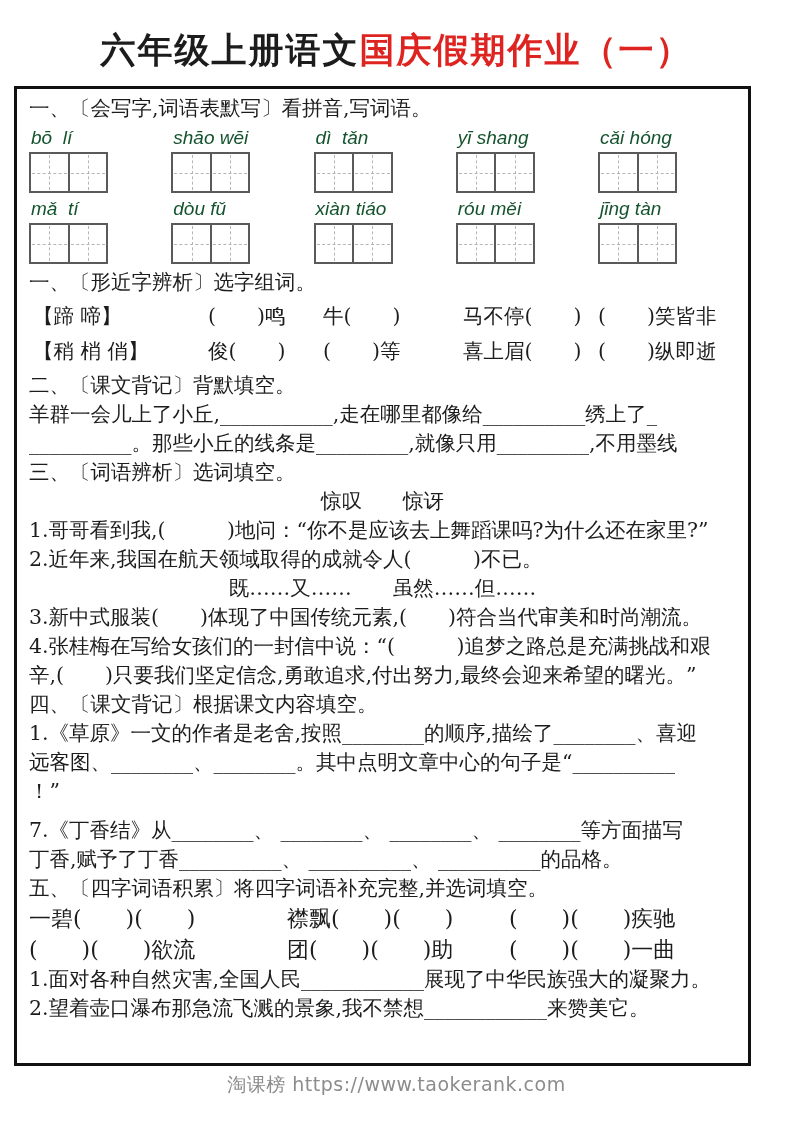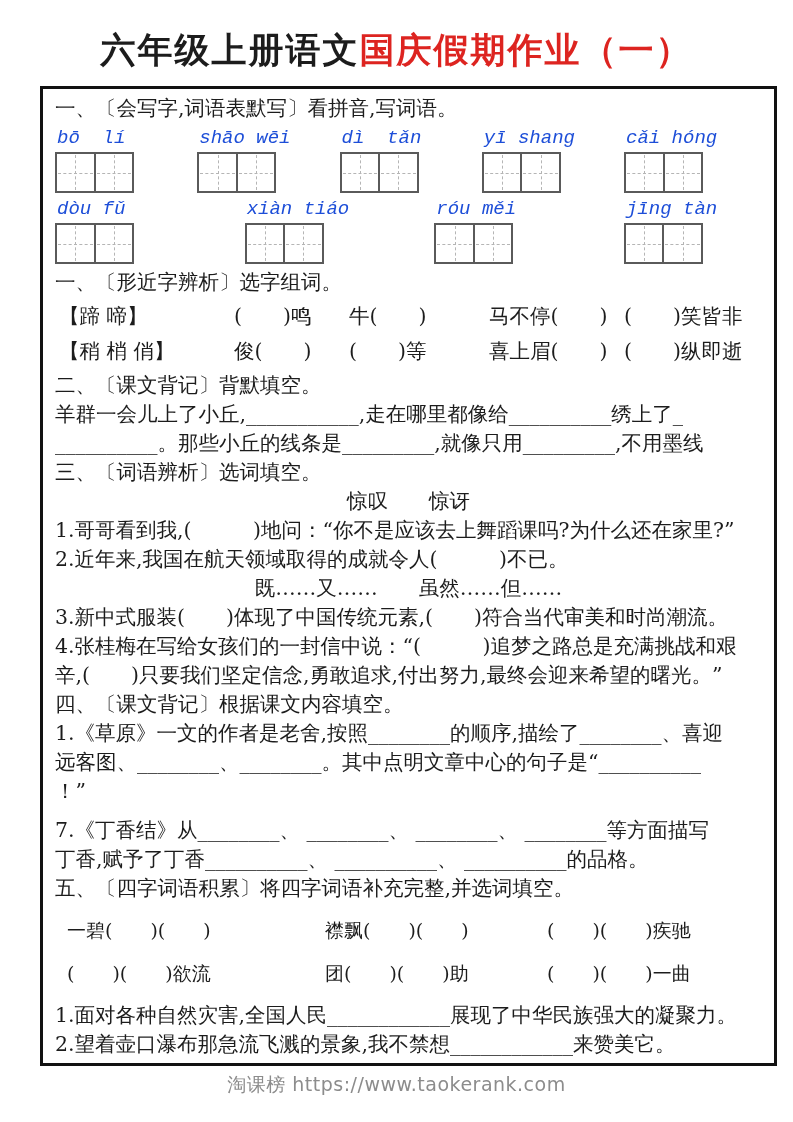--- a/index.html
+++ b/index.html
@@ -7,36 +7,36 @@
     width:793px; height:1122px; background:#ffffff; position:relative;
     font-family:"DejaVu Serif", serif; color:var(--text);
     overflow:hidden;
   }
   .title {
     text-align:center; margin-top:26px; font-size:35px; font-weight:bold;
     letter-spacing:2px; line-height:48px; white-space:nowrap;
   }
   .title .red { color:var(--title_red); }
   .sheet {
-    position:absolute; left:40px; top:86px; width:737px; height:980px;
+    position:absolute; left:14px; top:86px; width:737px; height:980px;
     border:3px solid var(--border); box-sizing:border-box;
     padding:5px 12px 0 12px; background:#fff;
   }
   .ln {
     margin:0; font-size:20.5px; line-height:29px; white-space:pre-wrap;
   }
   .center { text-align:center; }
   .gap { margin-top:10px; }
   
   .py-row { display:flex; justify-content:space-between; margin:3px 0 4px 0; }
   .py-col { width:138px; }
   .py {
-    font-family:Liberation Mono, monospace; font-style:italic;
+    font-family:Liberation Sans, sans-serif; font-style:italic;
     font-size:19px; line-height:24px; white-space:pre; padding-left:2px;
-    color:#1d4ed8;
+    color:#14532d;
   }
   .tian {
     display:flex; width:79px; height:41px; margin-top:2px;
     border:2px solid var(--grid_line); box-sizing:border-box; background:#fff;
   }
   .cell { position:relative; flex:1; }
   .cell + .cell { border-left:2px solid var(--grid_line); }
   .cell::before {
     content:""; position:absolute; left:1px; right:1px; top:50%;
     border-top:1px dashed var(--grid_dash);
@@ -46,21 +46,21 @@
     border-left:1px dashed var(--grid_dash);
   }
   
   .xjz {
     display:grid; grid-template-columns:175px 115px 140px 135px auto;
     font-size:20.5px; line-height:31px; white-space:pre; margin:4px;
   }
   
   .sizi {
     display:grid; grid-template-columns:258px 222px auto;
-    font-size:19px; line-height:31px; white-space:pre; margin:12px;
+    font-size:22px; line-height:31px; white-space:pre; margin:0;
   }
   .footer {
     position:absolute; left:0; right:0; top:1072px; text-align:center;
     font-family:"DejaVu Sans", sans-serif; font-size:19px;
     color:var(--footer_gray); letter-spacing:0.5px;
   }
 </style>
 </head>
 <body>
 
@@ -102,20 +102,27 @@
     <div class="py-col">
       <div class="py">cǎi hóng</div>
       <div class="tian">
           <span class="cell"></span>
           <span class="cell"></span>
         </div>
     </div>
   </div>
 
   <div class="py-row">
+    <div class="py-col">
+      <div class="py">mǎ  tí</div>
+      <div class="tian">
+          <span class="cell"></span>
+          <span class="cell"></span>
+        </div>
+    </div>
     <div class="py-col">
       <div class="py">dòu fǔ</div>
       <div class="tian">
           <span class="cell"></span>
           <span class="cell"></span>
         </div>
     </div>
     <div class="py-col">
       <div class="py">xiàn tiáo</div>
       <div class="tian">

